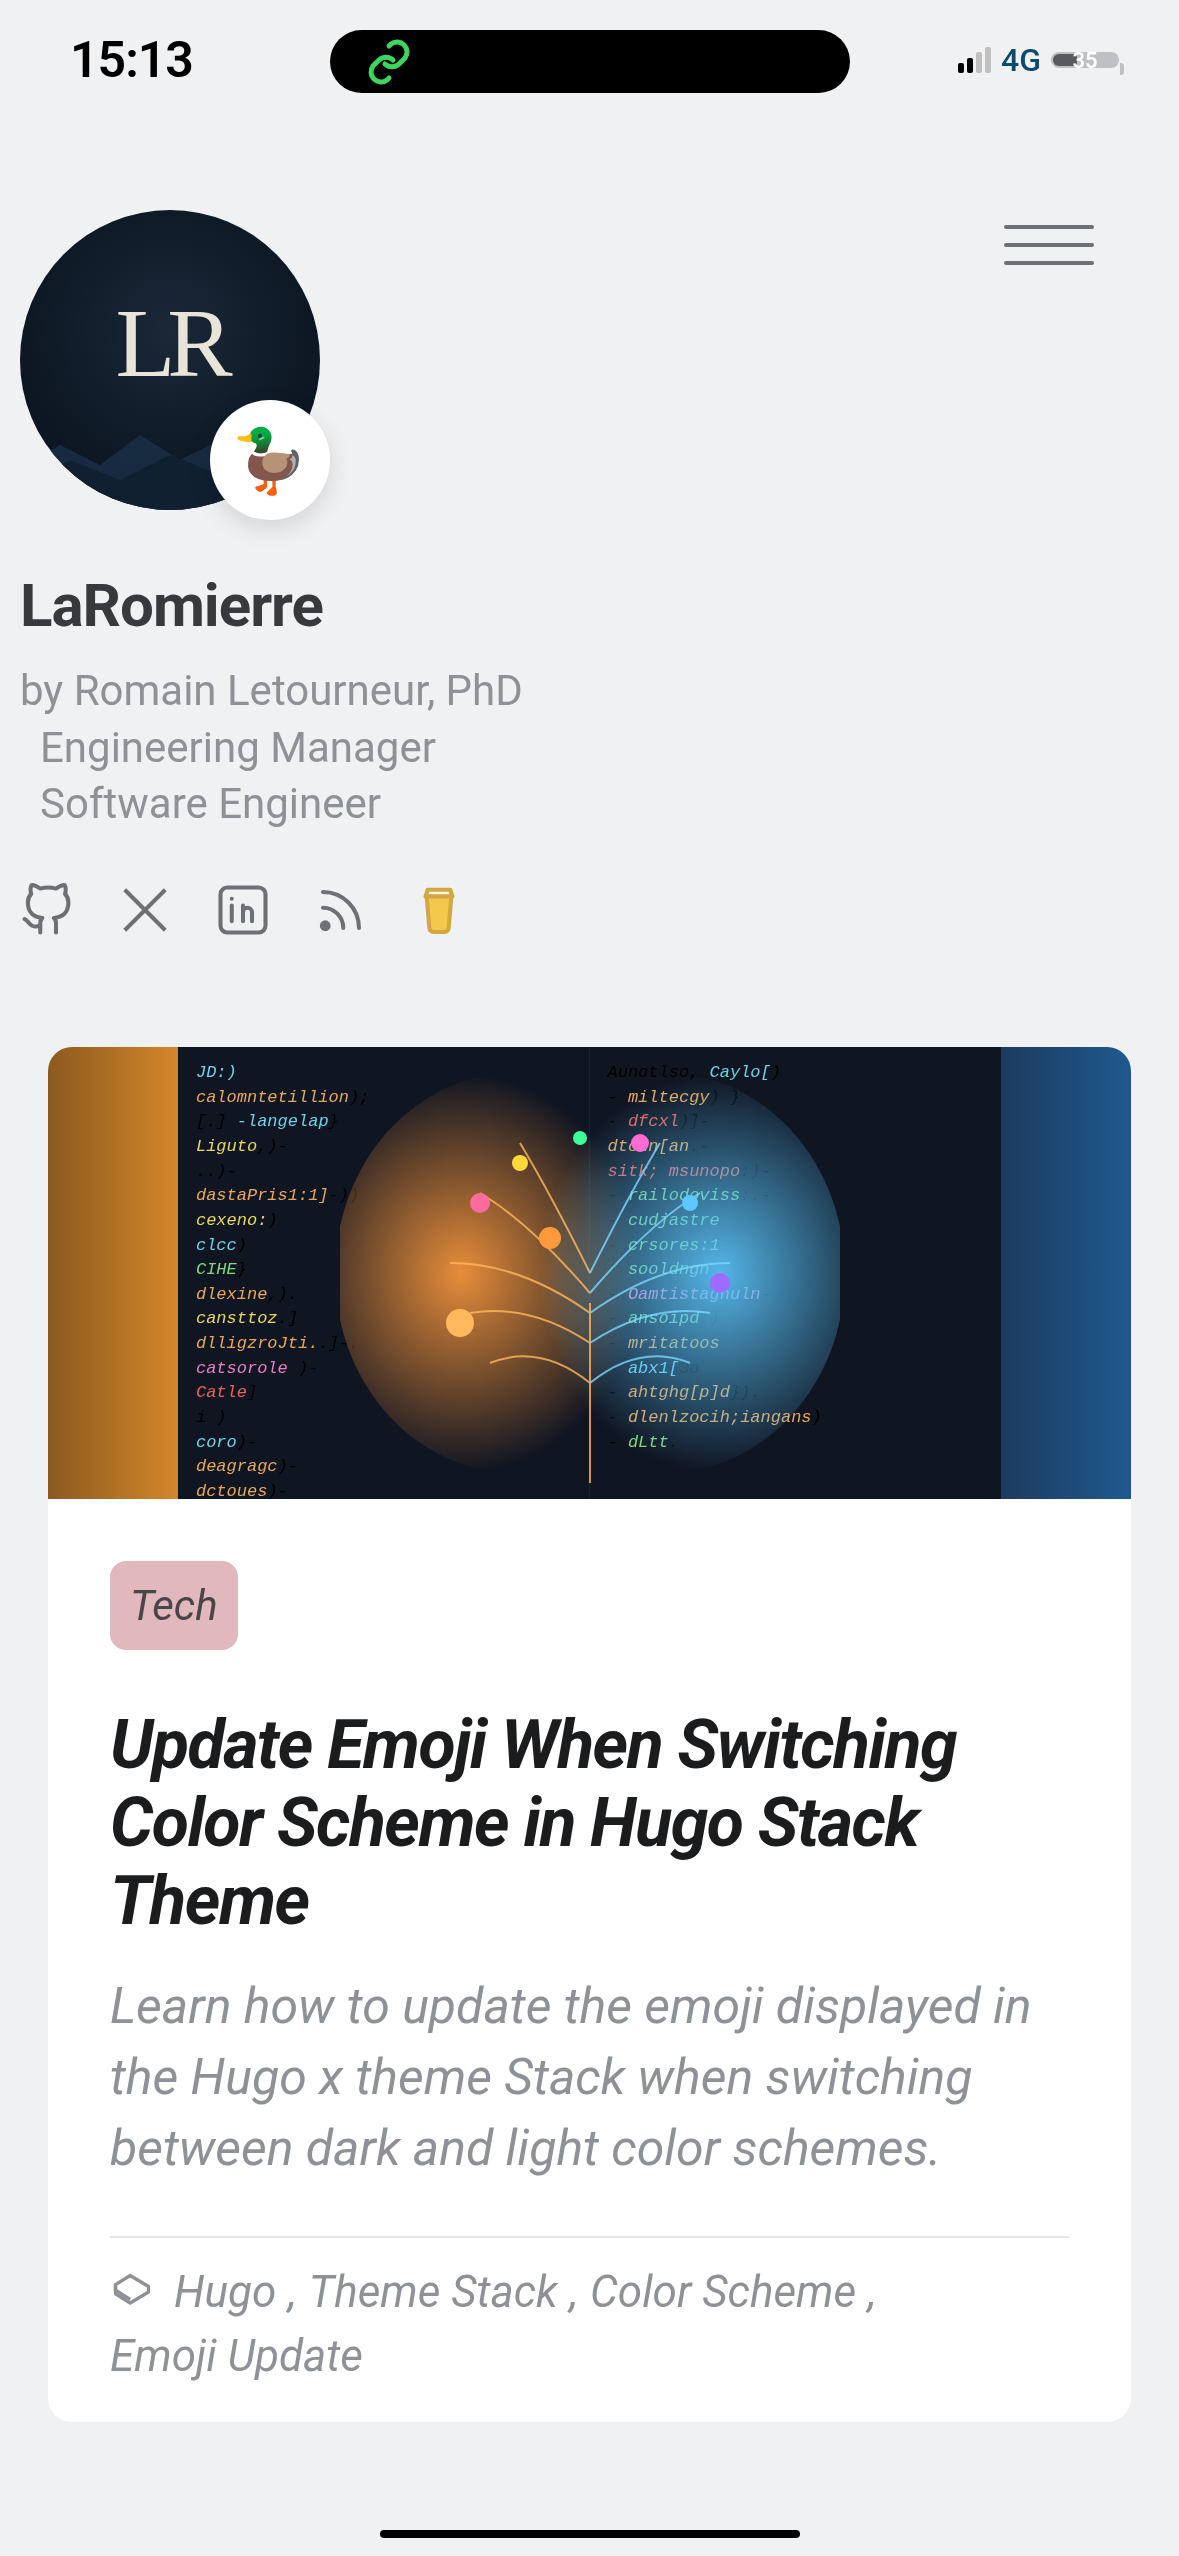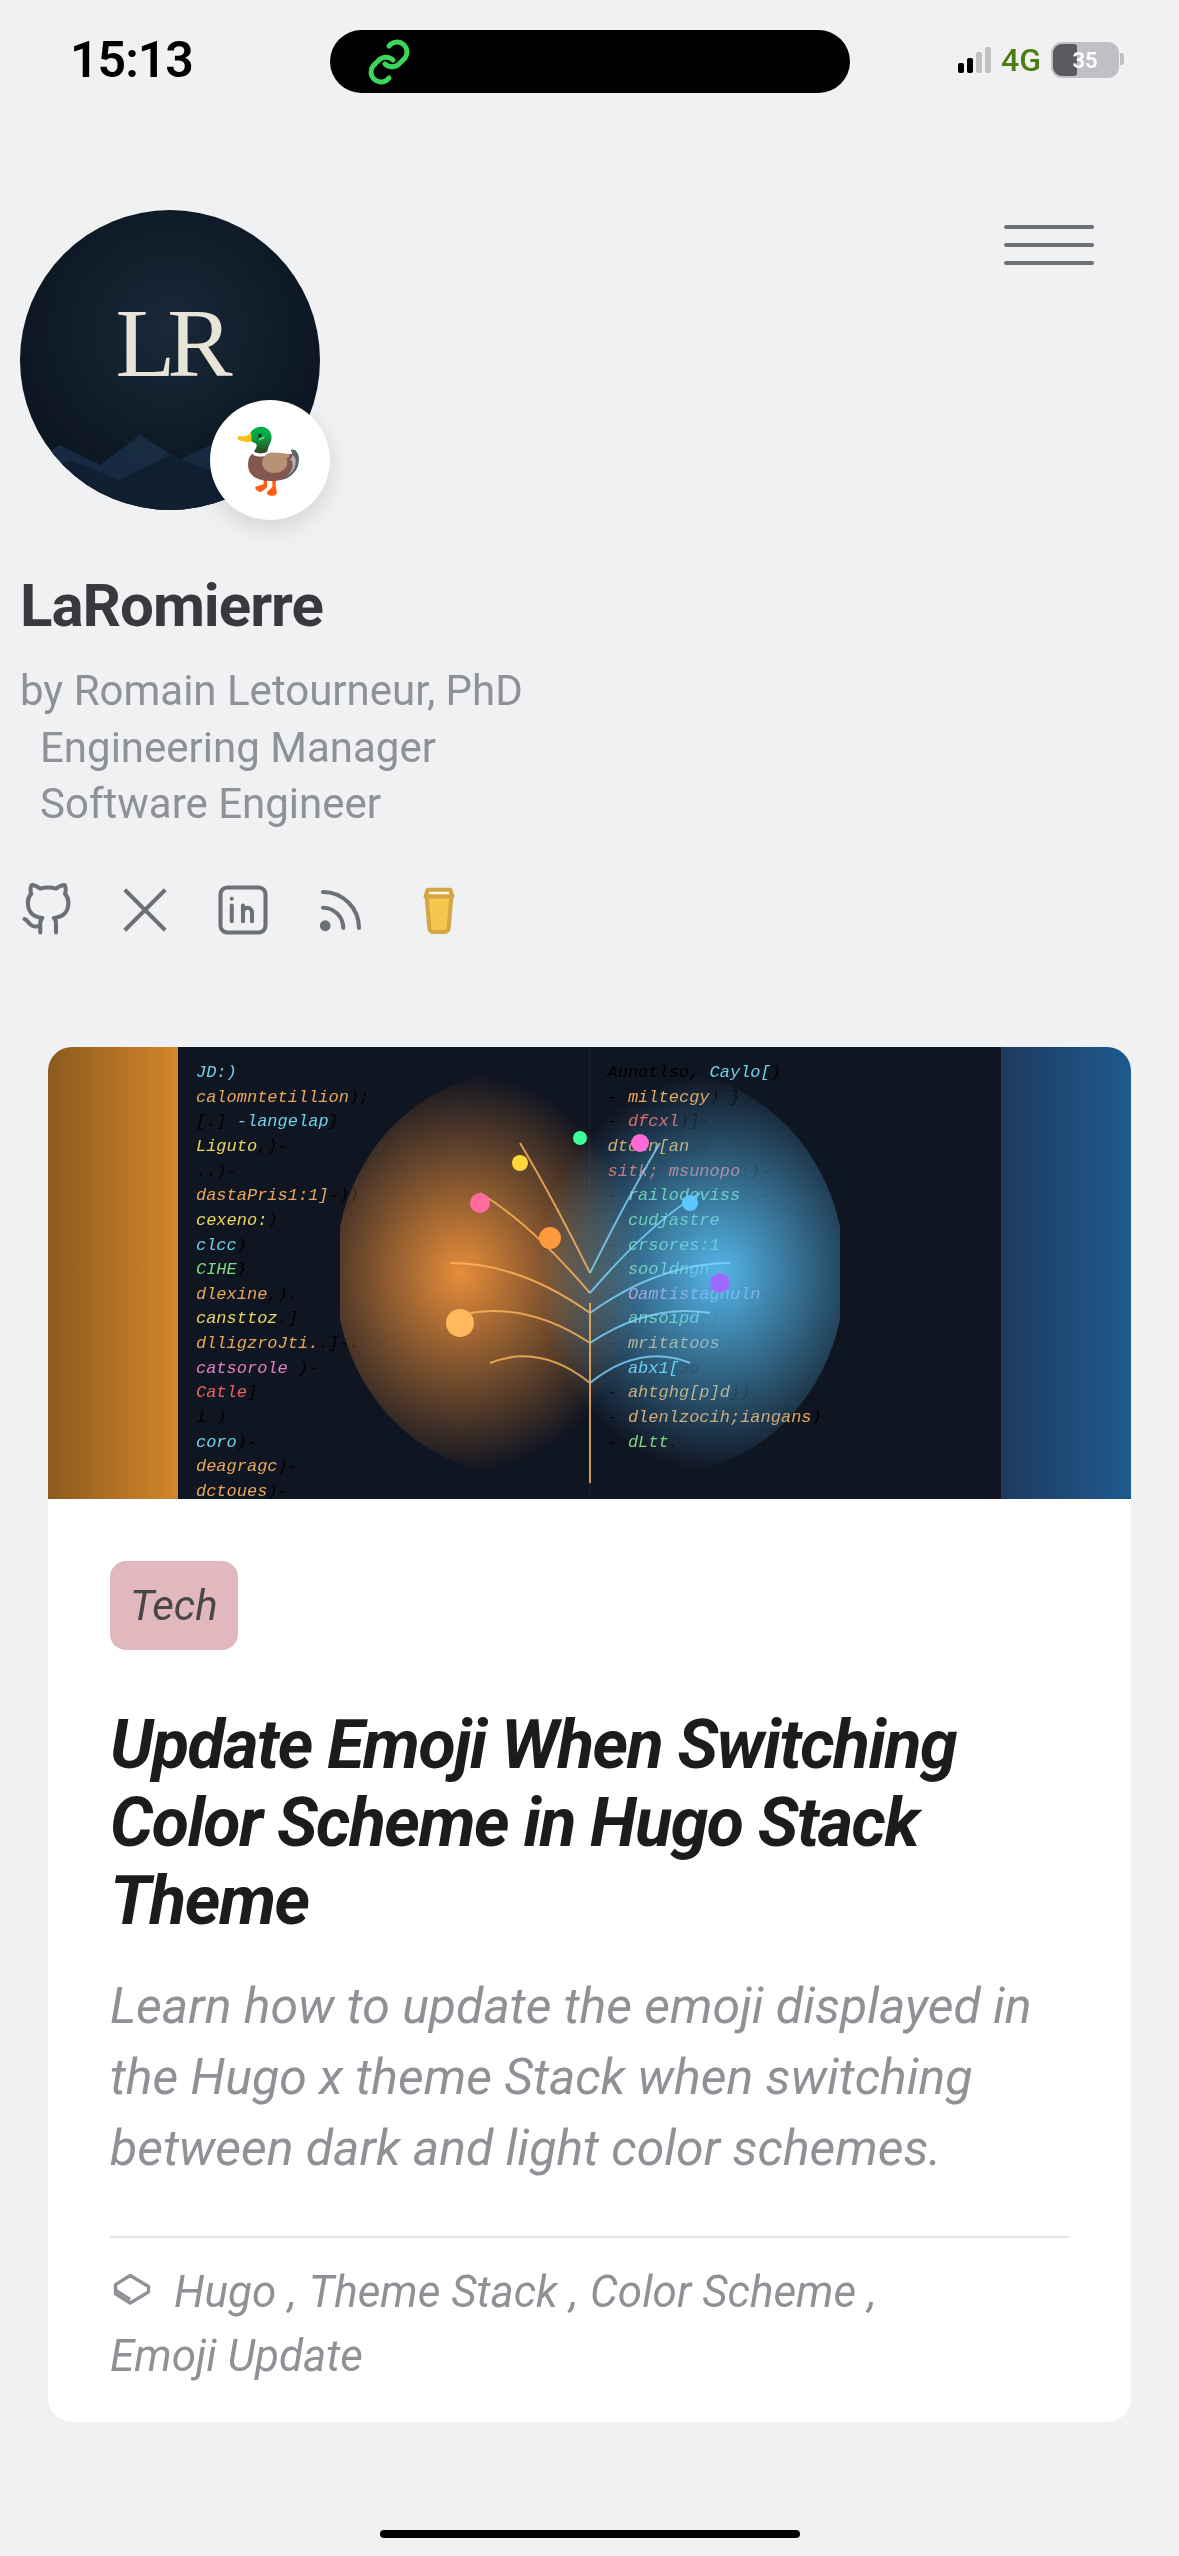--- a/index.html
+++ b/index.html
@@ -71,26 +71,26 @@
     }
     
     .signal-bar:nth-child(1) { height: 10px; background: #000; }
     .signal-bar:nth-child(2) { height: 15px; background: #000; }
     .signal-bar:nth-child(3) { height: 21px; background: #c0c0c0; }
     .signal-bar:nth-child(4) { height: 26px; background: #c0c0c0; }
     
     .network-label {
       font-size: 32px;
       font-weight: 500;
-      color: #4d7c0f;
+      color: #0c4a6e;
     }
     
     .battery {
       width: 68px;
-      height: 36px;
+      height: 16px;
       background: #c0c0c4;
       border-radius: 11px;
       position: relative;
       display: flex;
       align-items: center;
       justify-content: center;
     }
     
     .battery::after {
       content: '';

